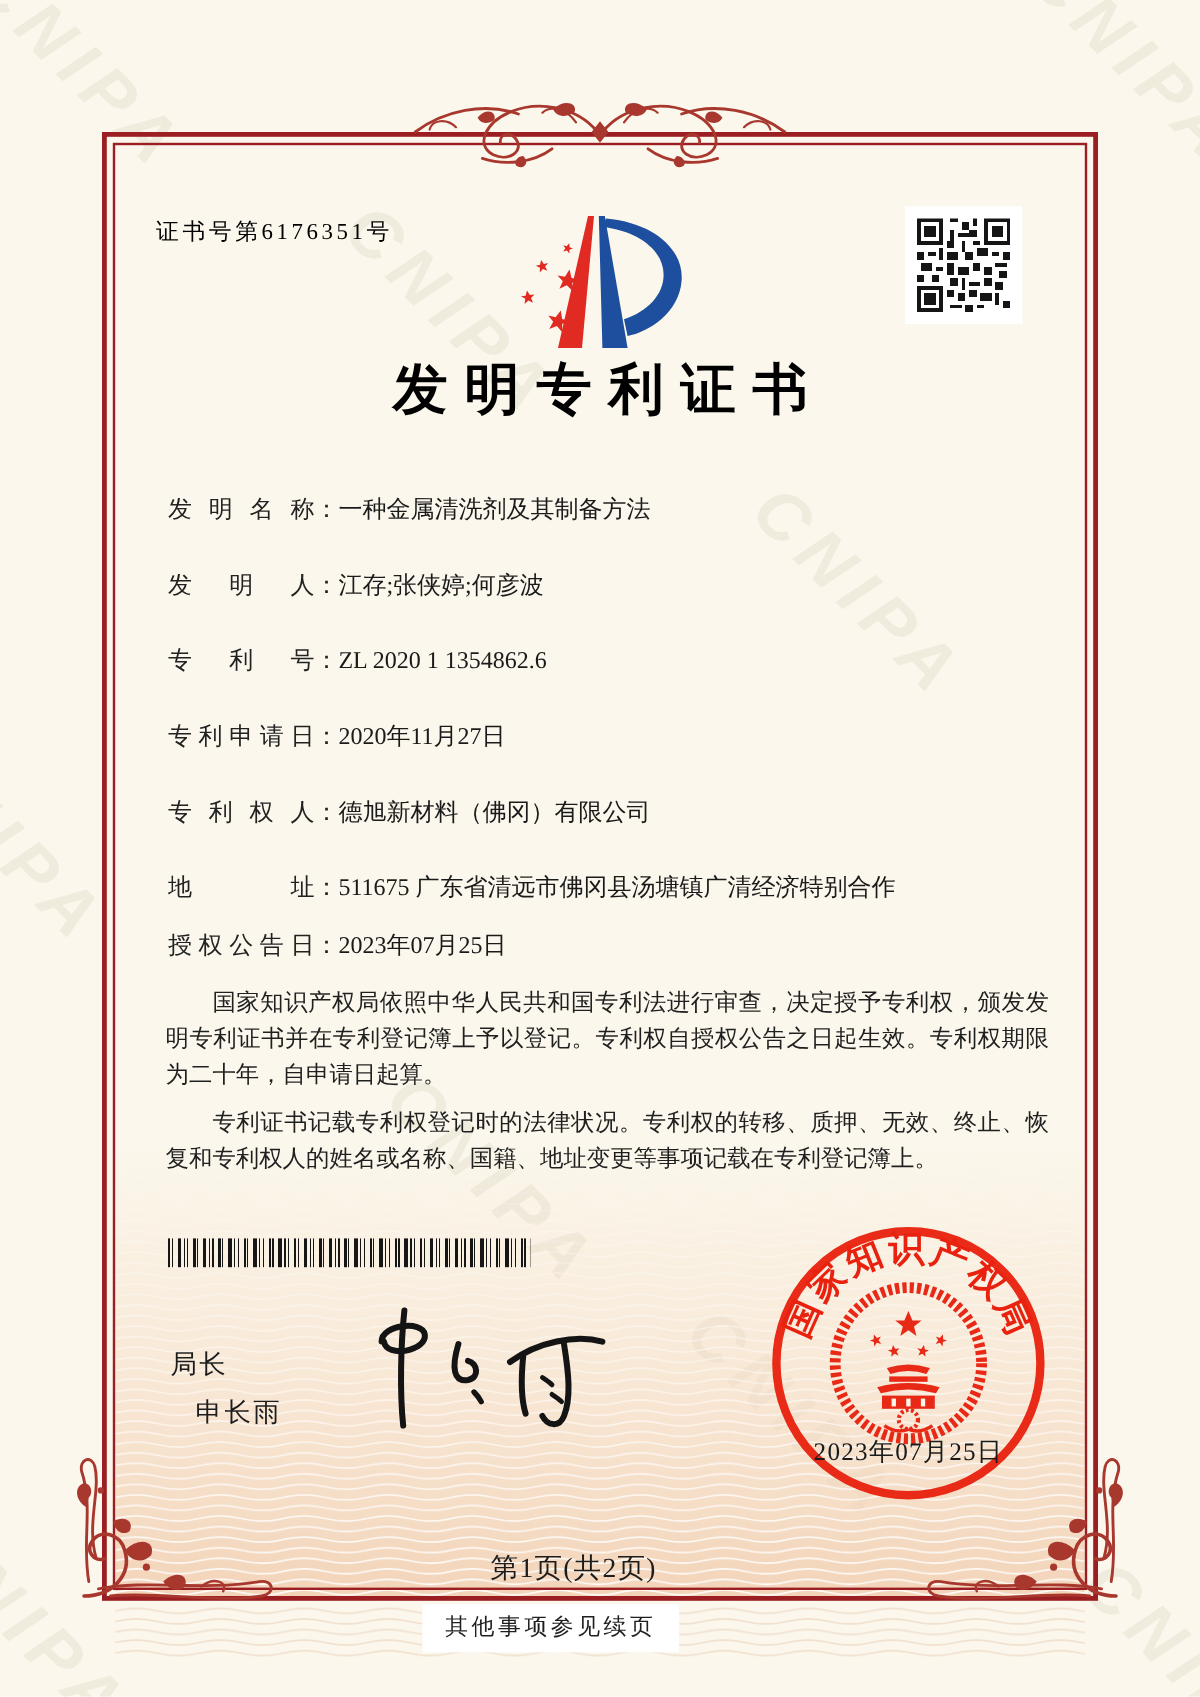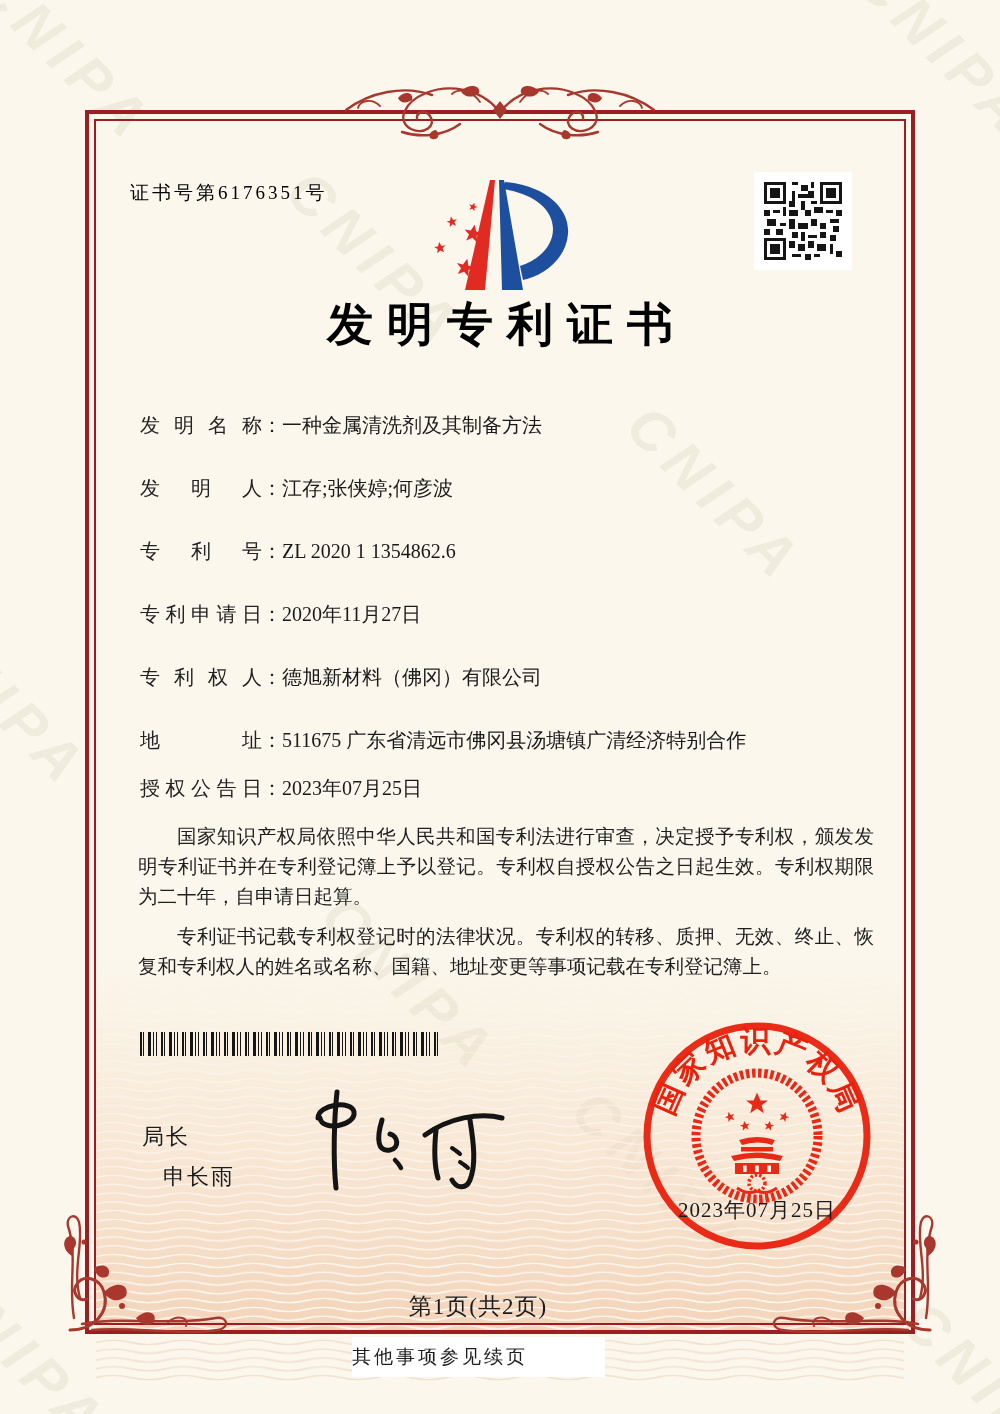--- a/index.html
+++ b/index.html
@@ -64,22 +64,22 @@
       #161616 3px 4px, rgba(0,0,0,0) 4px 8px,
       #161616 8px 11px, rgba(0,0,0,0) 11px 13px,
       #161616 13px 14px, rgba(0,0,0,0) 14px 16px,
       #161616 16px 17px, rgba(0,0,0,0) 17px 21px);
   }
   .director-label{position:absolute; left:142px; top:1122px; font-size:22px; letter-spacing:2px;}
   .director-name{position:absolute; left:142px; top:1162px; font-size:22px; letter-spacing:2px;margin-left:21px;}
   
   .page-info{position:absolute; left:378px; width:200px; top:1291px; text-align:center; font-size:23px; letter-spacing:1px;}
   .cont-note{
-    position:absolute; left:352px; top:1337px; width:253px; height:40px;
-    background:#ffffff; text-align:left; line-height:40px;
+    position:absolute; left:352px; top:1337px; width:214px; height:40px;
+    background:#ffffff; text-align:center; line-height:40px;
     font-size:19px; letter-spacing:3px; color:#1f1f1f;
   }
   svg{display:block;}
 </style>
 </head>
 <body>
 
 <div class="page">
 
   <div class="wm" style="left:-45px;top:20px;">CNIPA</div>

